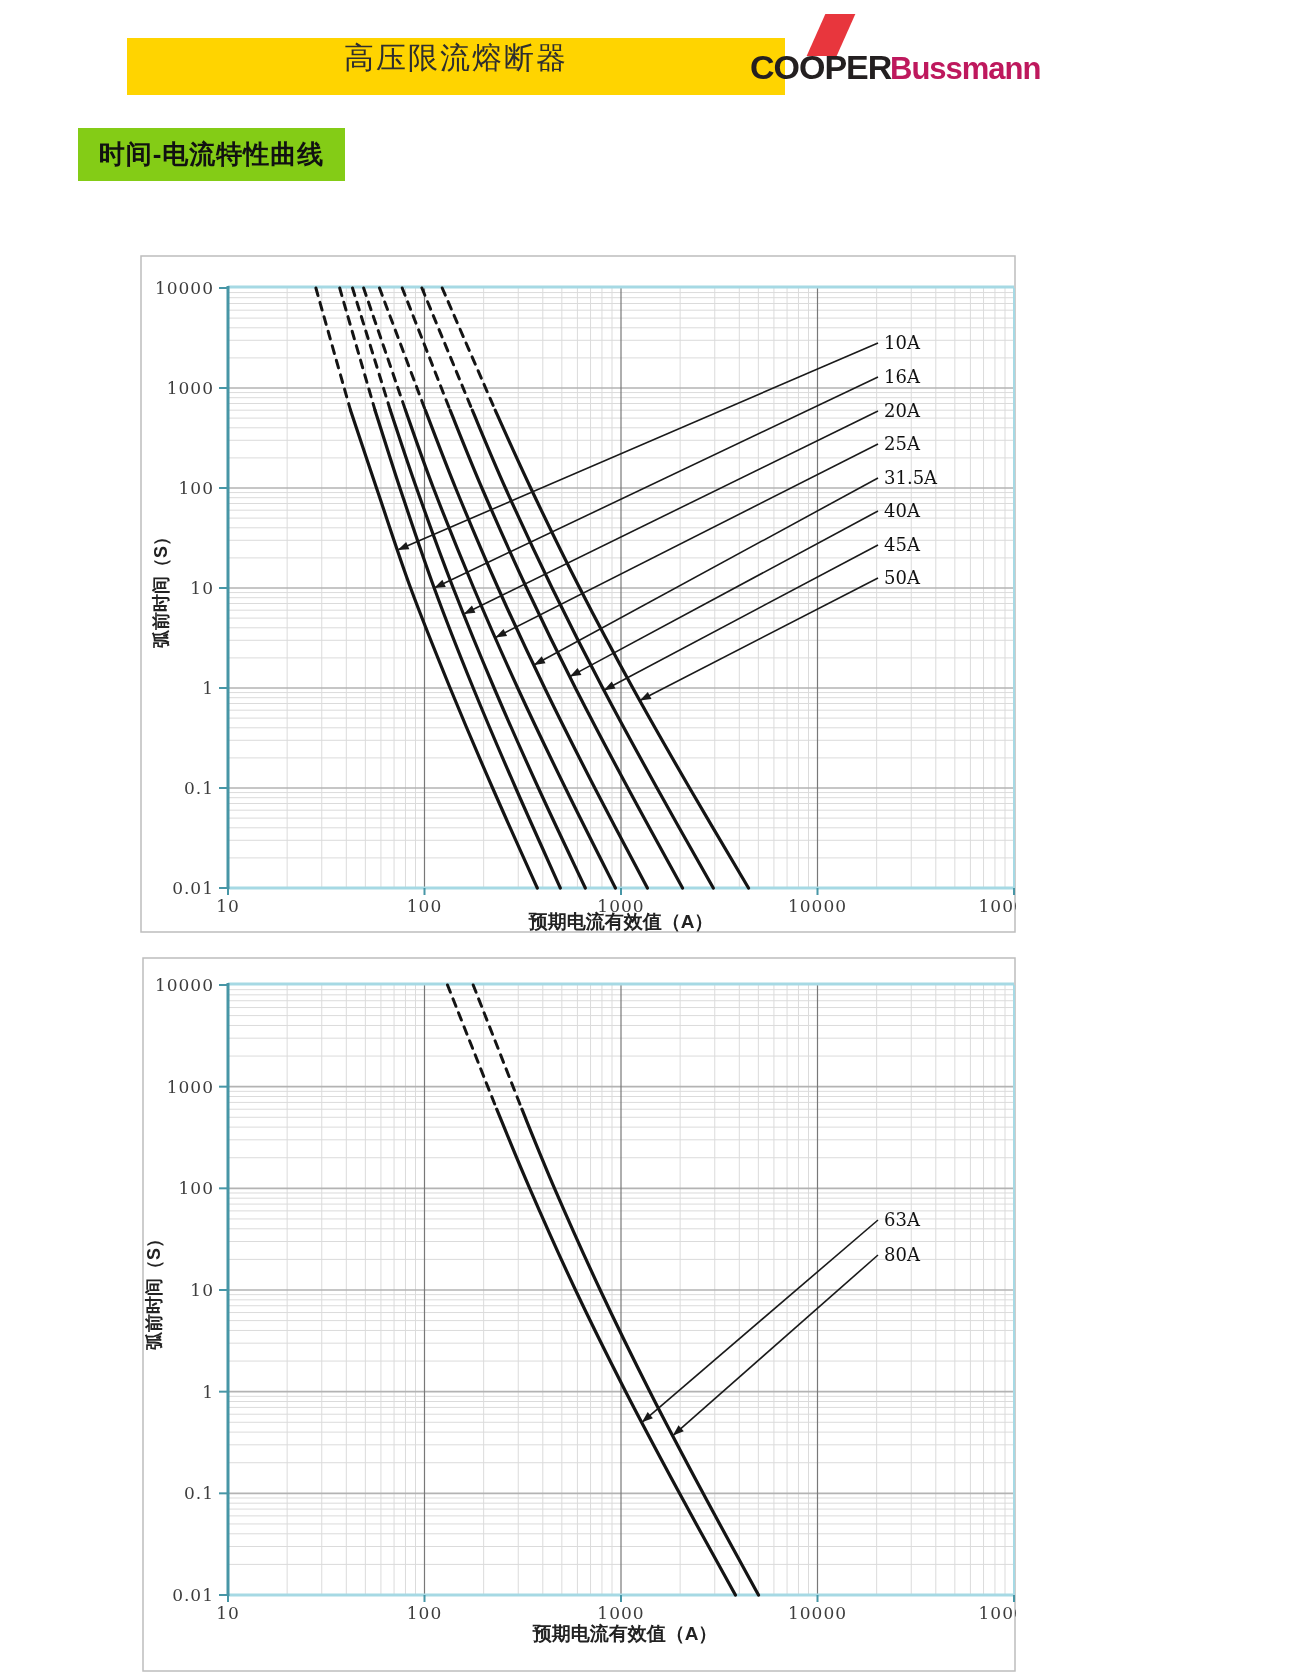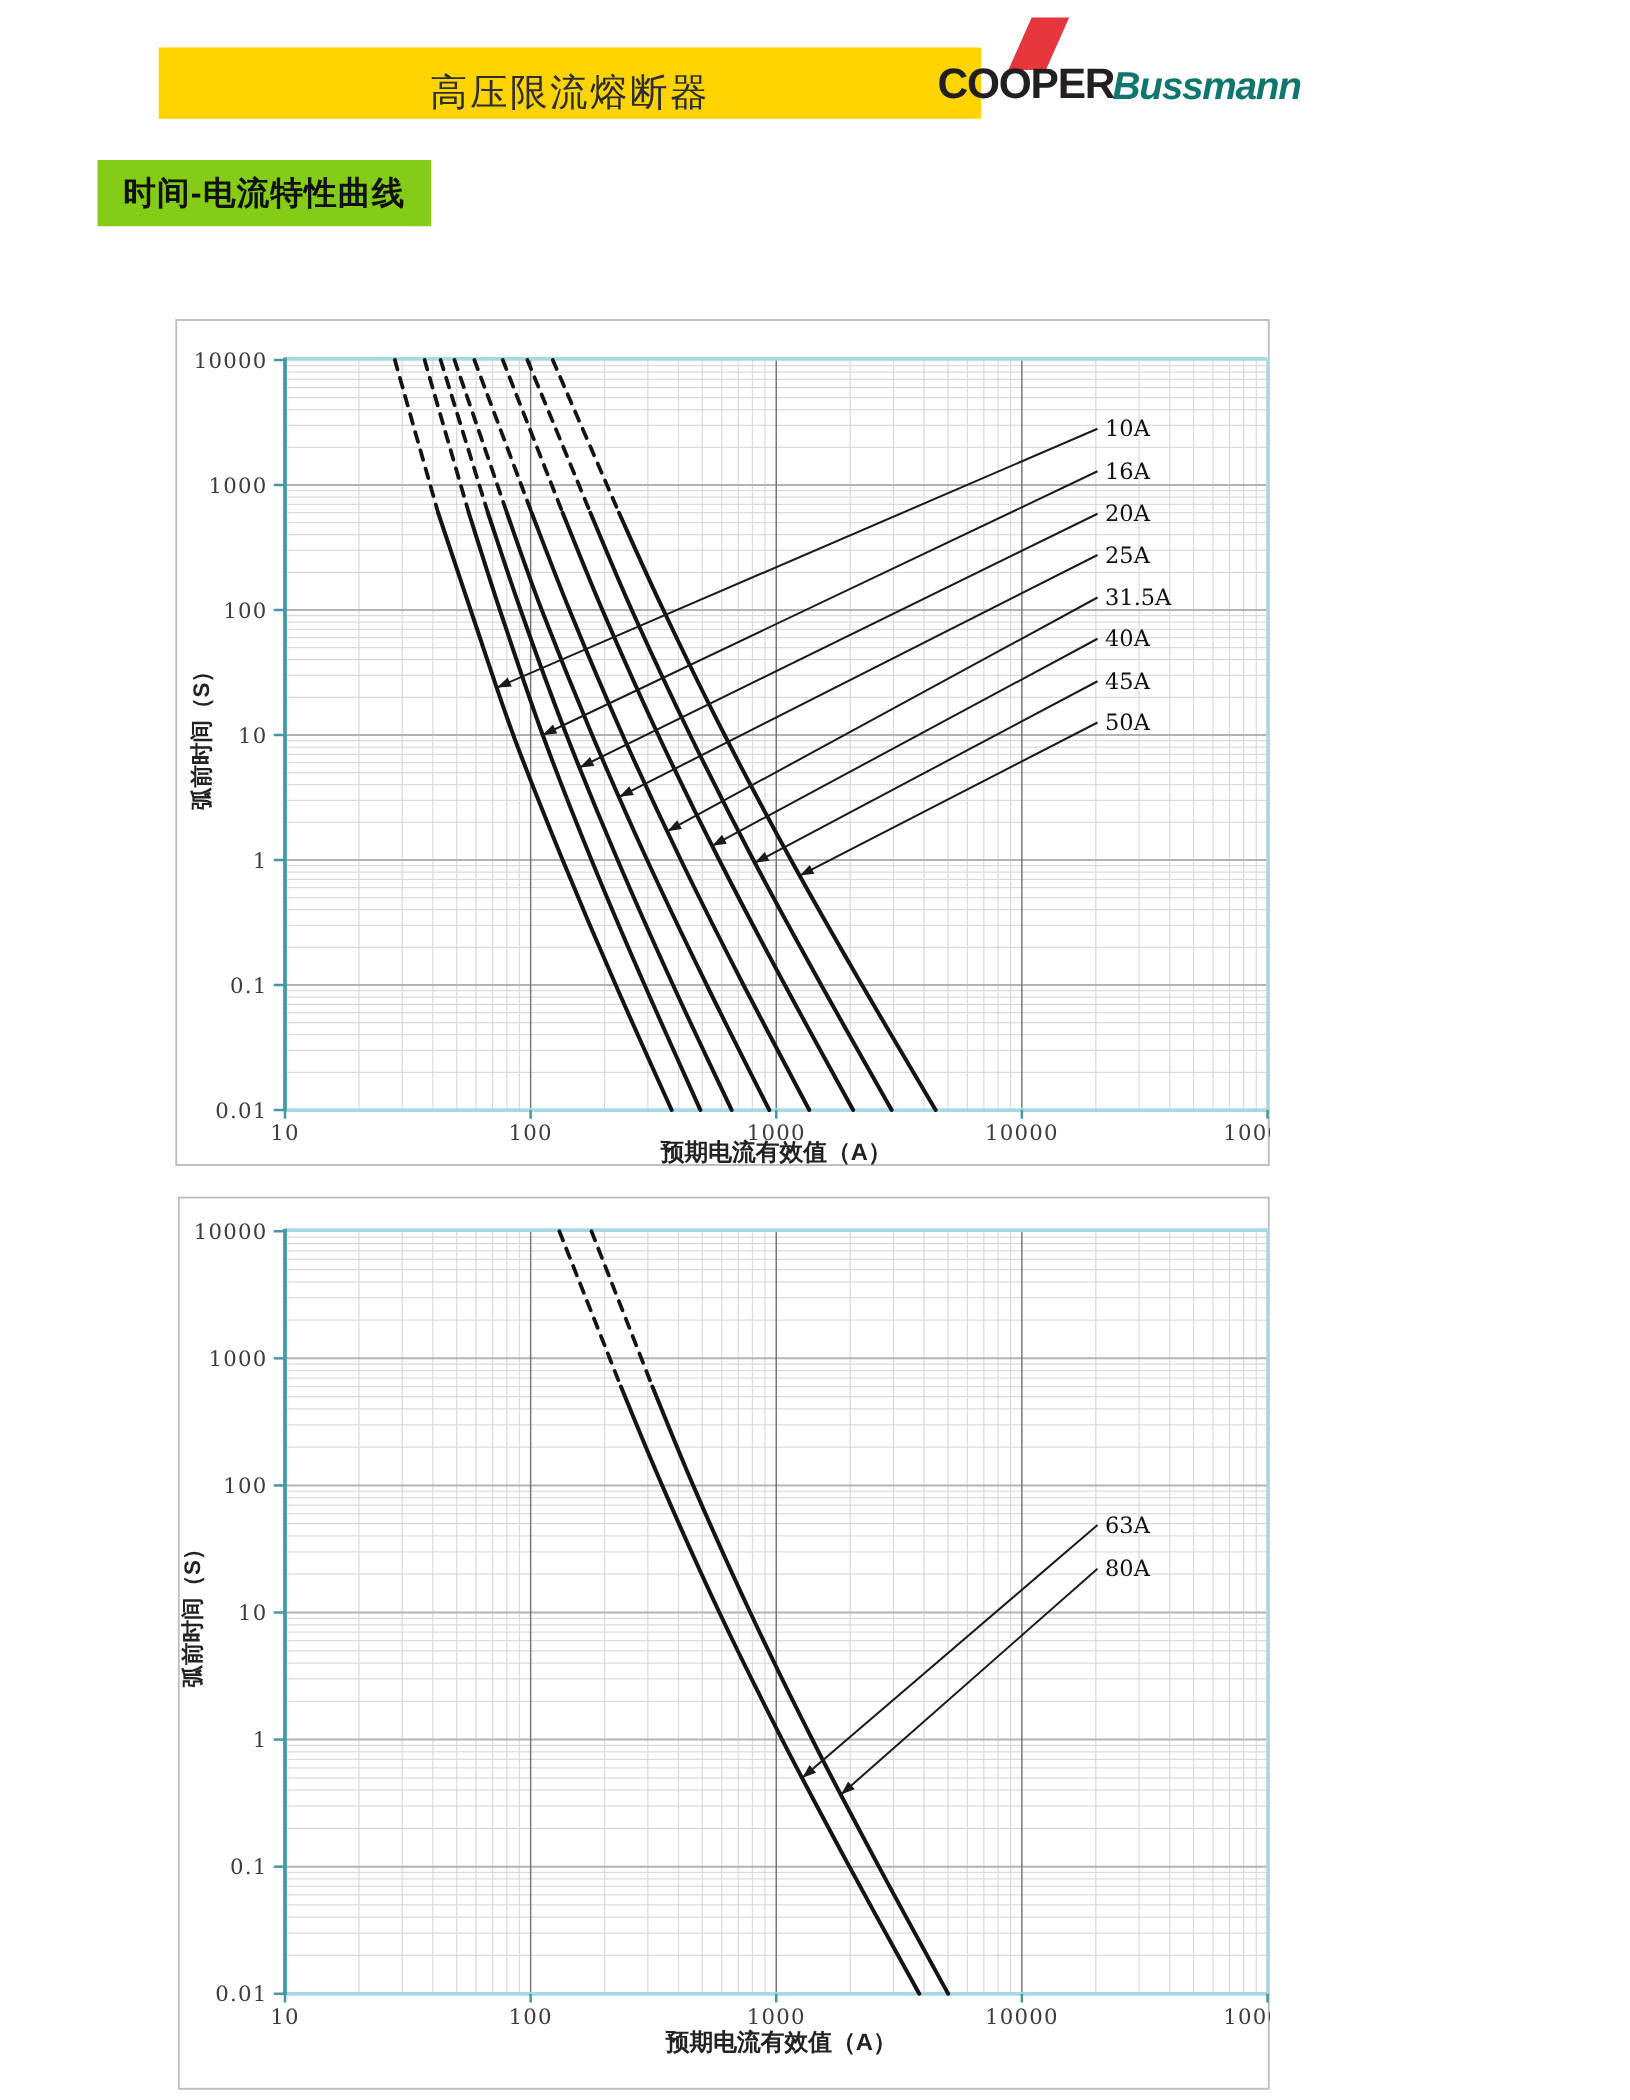--- a/index.html
+++ b/index.html
@@ -1,19 +1,19 @@
 <!DOCTYPE html>
 <html><head>
 <meta charset="utf-8">
 <style>
   html,body{margin:0;padding:0;background:#ffffff;}
   .page{position:relative;width:1304px;height:1680px;background:#ffffff;overflow:hidden;
         font-family:"Liberation Sans",sans-serif;}
   .header-bar{position:absolute;left:127px;top:38px;width:658px;height:57px;
-        display:flex;align-items:flex-end;justify-content:center;}
+        display:flex;align-items:flex-start;justify-content:center;}
   .header-title{font-family:"DejaVu Serif",serif;font-size:30px;color:#2e2e2e;letter-spacing:2px;}
   .logo{position:absolute;left:738px;top:14px;width:300px;height:80px;}
   .logo-red{position:absolute;left:78px;top:0px;width:30px;height:42px;transform:skewX(-24deg);}
   .logo-cooper{position:absolute;left:12px;top:34px;font-family:"Liberation Sans",sans-serif;
         font-weight:800;font-size:34px;letter-spacing:-1px;}
   .logo-bussmann{position:absolute;left:152px;top:37px;font-family:"Liberation Sans",sans-serif;
         font-weight:bold;font-size:31px;letter-spacing:-1px;}
   .section-label{position:absolute;left:78px;top:128px;width:267px;height:53px;
         display:flex;align-items:center;justify-content:center;}
   .section-text{font-size:26px;font-weight:bold;letter-spacing:1px;}
@@ -26,21 +26,21 @@
 
 <div class="page">
 
   <div class="header-bar" id="headerBar" style="background: rgb(255, 212, 0);">
     <span class="header-title" style="color: rgb(46, 46, 46);">高压限流熔断器</span>
   </div>
 
   <div class="logo">
     <div class="logo-red" id="logoRed" style="background: rgb(232, 54, 61);"></div>
     <span class="logo-cooper" id="logoCooper" style="color: rgb(35, 31, 32);">COOPER</span>
-    <span class="logo-bussmann" id="logoBussmann" style="color: #0f766e; font-style: italic;">Bussmann</span>
+    <span class="logo-bussmann" id="logoBussmann" style="color: #be185d;">Bussmann</span>
   </div>
 
   <div class="section-label" id="sectionLabel" style="background: #84cc16;">
     <span class="section-text" id="sectionText" style="color: rgb(17, 17, 17);">时间-电流特性曲线</span>
   </div>
 
   <svg class="chart" id="chart1" xmlns="http://www.w3.org/2000/svg" viewBox="140 255 876 678">
       <rect x="141" y="256" width="874" height="676" fill="#ffffff" stroke="#BDBDBD" stroke-width="1.5"></rect>
       <g stroke="#DBDBDB" stroke-width="1">
         <line x1="287.1523941479723" y1="288" x2="287.1523941479723" y2="888"></line>

